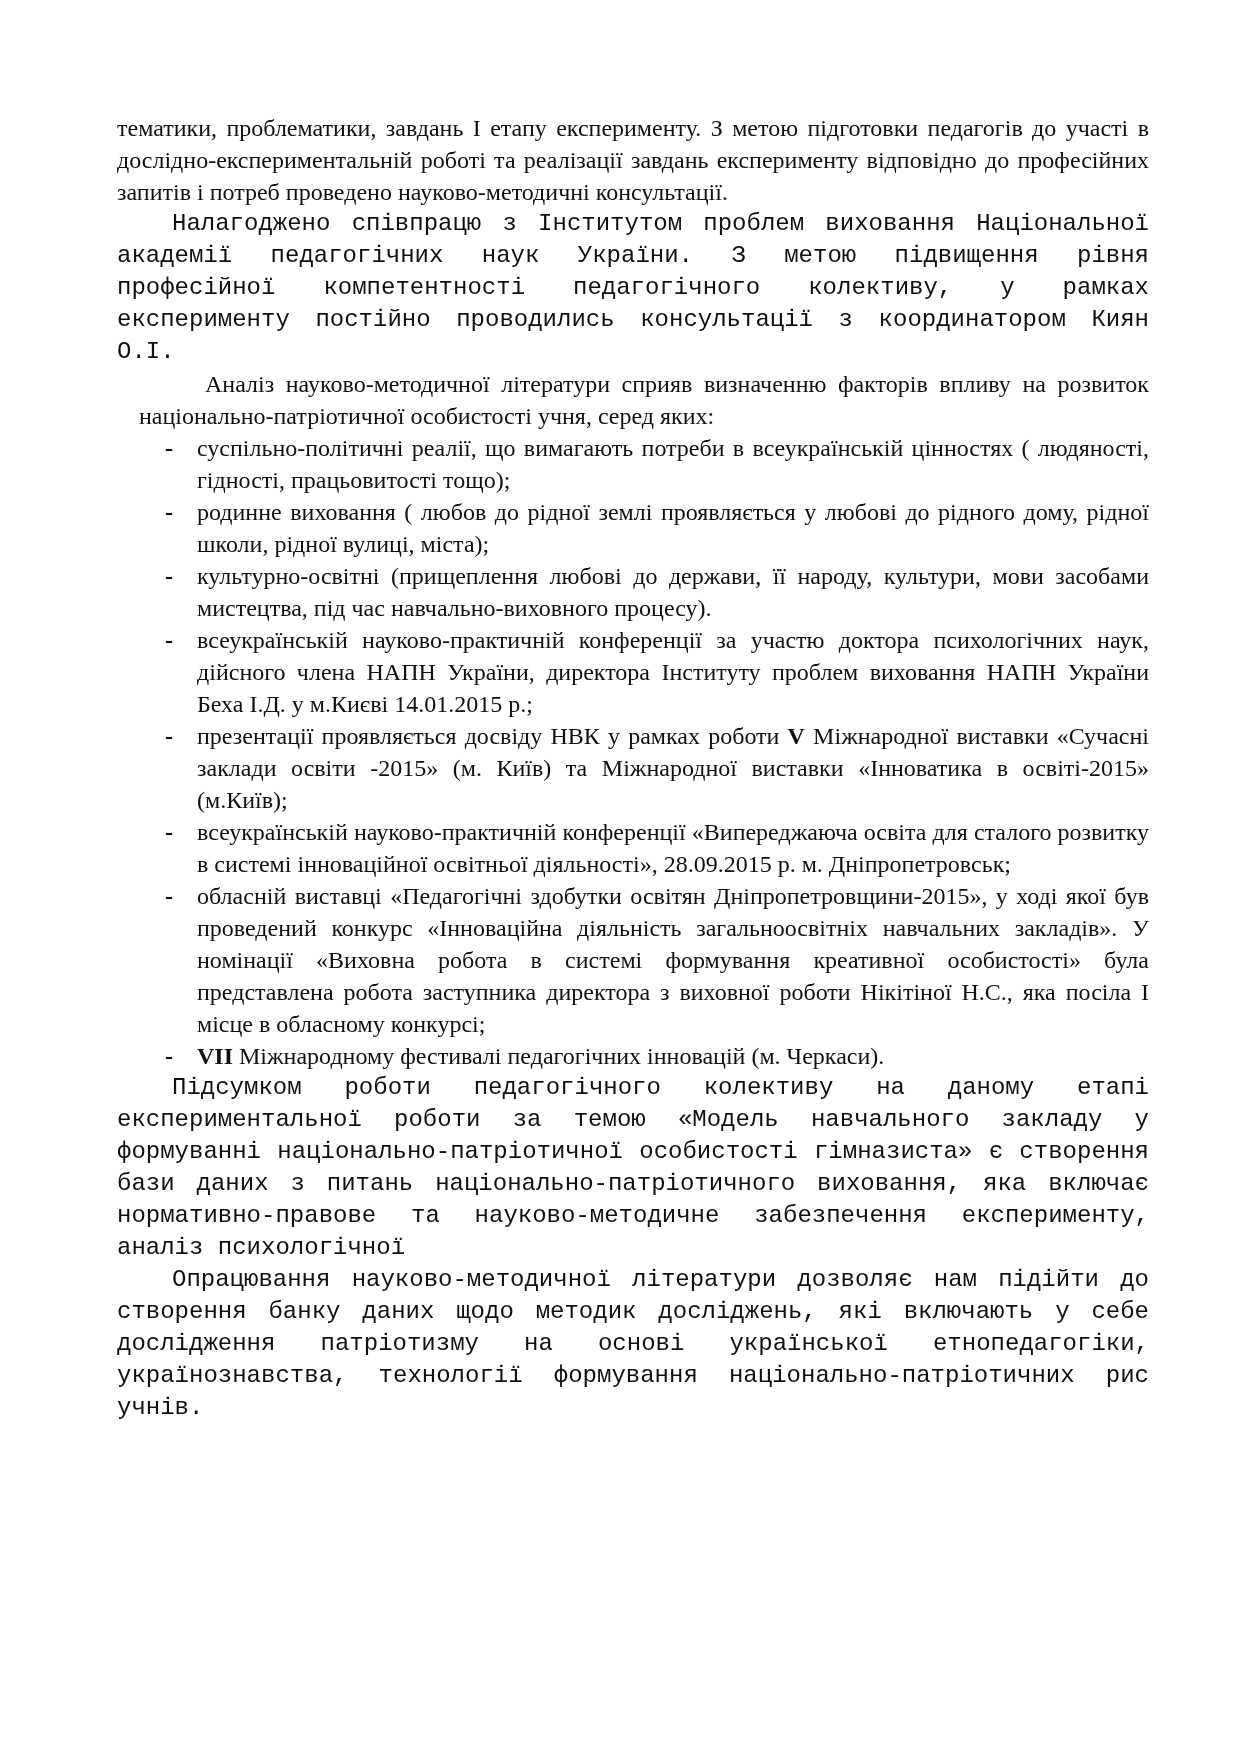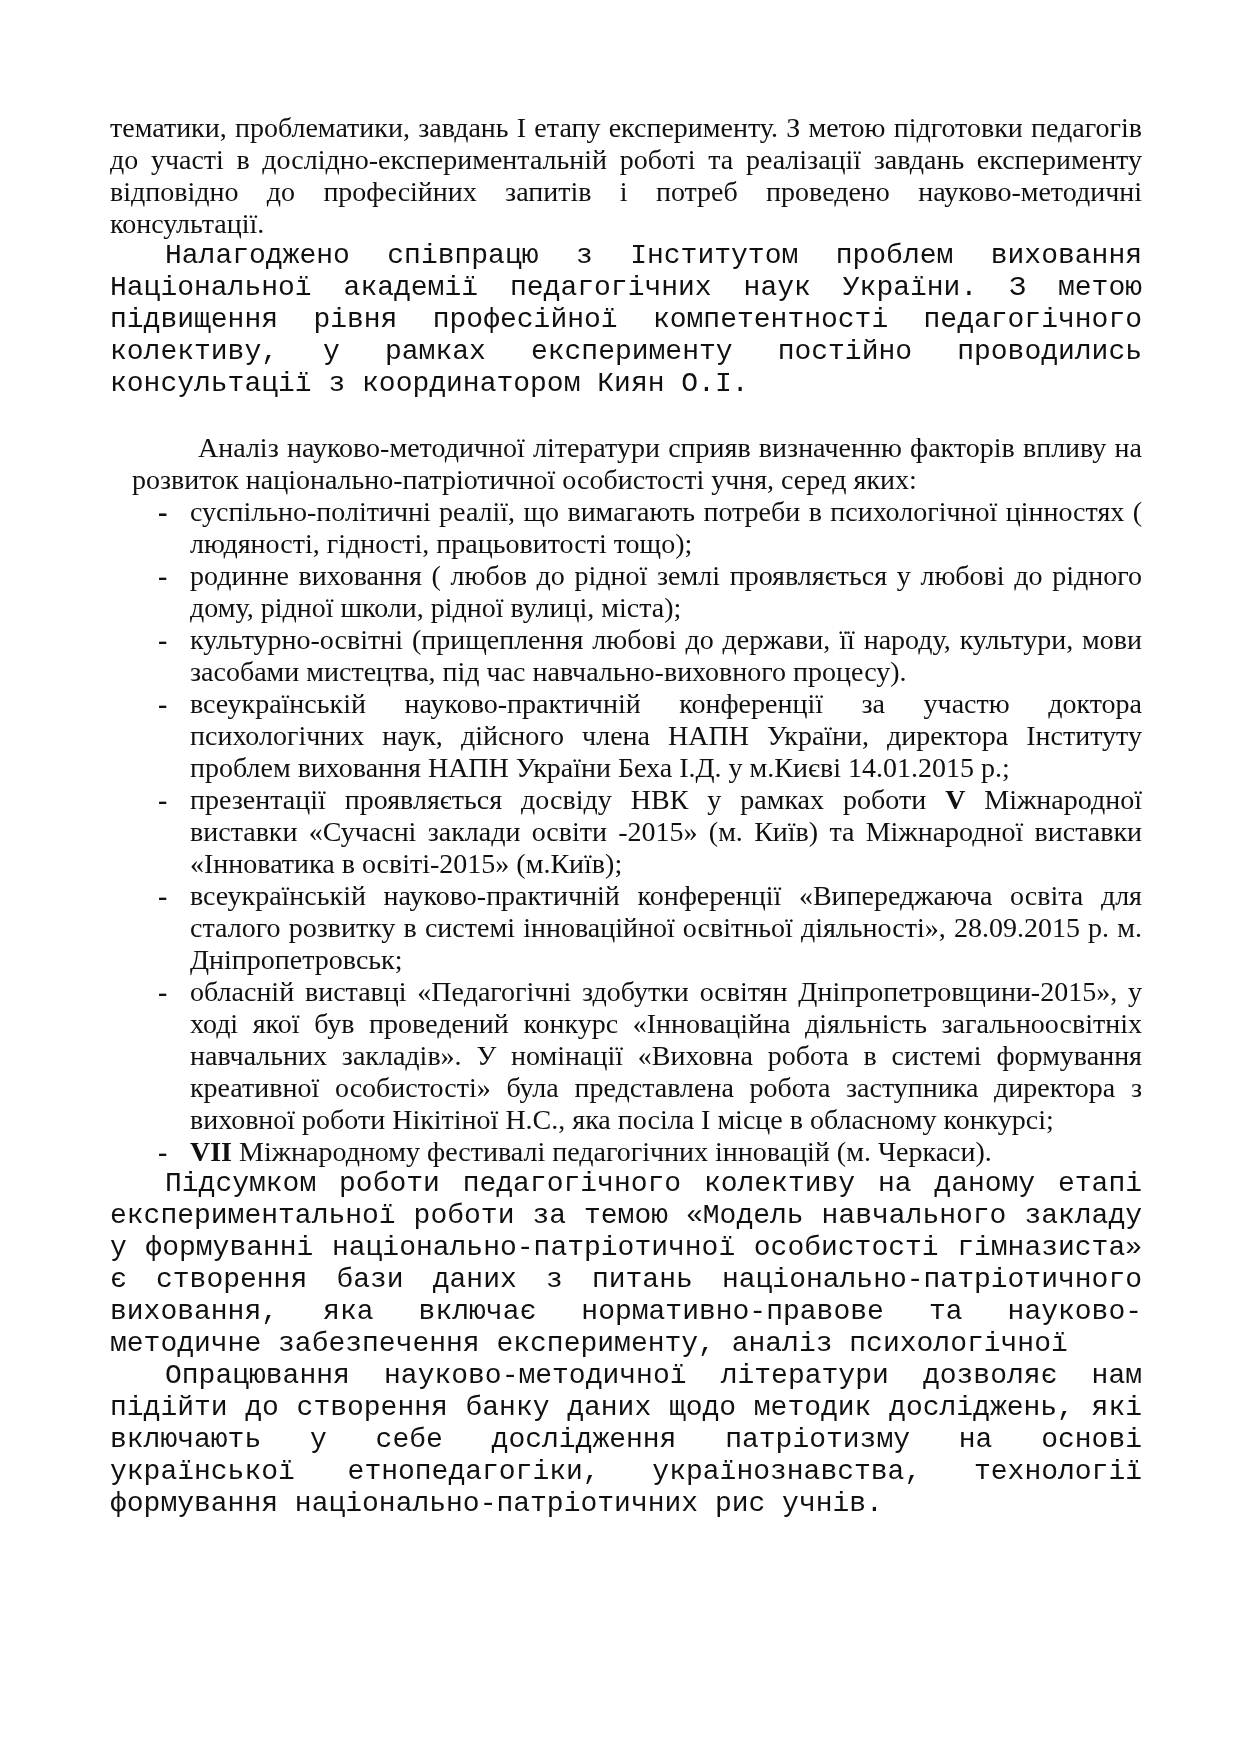--- a/index.html
+++ b/index.html
@@ -11,40 +11,39 @@
     position: relative;
     width: 1240px;
     height: 1754px;
     background: #ffffff;
     overflow: hidden;
     font-family: "Liberation Serif", "DejaVu Serif", serif;
     color: #101010;
   }
   .content {
     position: absolute;
-    left: 110px;
+    left: 117px;
     top: 112px;
     width: 1032px;
-    font-size: 28px;
+    font-size: 24px;
     line-height: 32px;
     text-align: justify;
   }
   .para {
     margin: 0;
     padding: 0;
   }
   .indent {
     text-indent: 55px;
     font-family: Liberation Mono, monospace;
   }
   
   .analysis {
     margin-left: 22px;
     text-indent: 66px;
-    margin-top: 32px;
   }
   .list {
     margin: 0;
     padding: 0;
   }
   .li {
     position: relative;
     margin-left: 48px;
     padding-left: 32px;
     text-align: justify;
@@ -70,21 +69,21 @@
     <p class="para indent">Налагоджено співпрацю з Інститутом проблем виховання Національної академії педагогічних наук України. З метою підвищення рівня професійної компетентності педагогічного колективу, у рамках експерименту постійно проводились консультації з координатором Киян О.І.</p>
 
     <p class="para analysis">Аналіз науково-методичної літератури сприяв визначенню факторів впливу на розвиток національно-патріотичної особистості учня, серед яких:</p>
 
     <div class="list">
       <div class="li">
         <span class="dash">-</span>
       </div>
       <div class="li">
         <span class="dash">-</span>
-        <span>суспільно-політичні реалії, що вимагають потреби в психологічної цінностях ( людяності, гідності, працьовитості тощо);</span>
+        <span>суспільно-політичні реалії, що вимагають потреби в всеукраїнській цінностях ( людяності, гідності, працьовитості тощо);</span>
       </div>
       <div class="li">
         <span class="dash">-</span>
         <span>родинне виховання ( любов до рідної землі проявляється у любові до рідного дому, рідної школи, рідної вулиці, міста);</span>
       </div>
       <div class="li">
         <span class="dash">-</span>
         <span>культурно-освітні (прищеплення любові до держави, її народу, культури, мови засобами мистецтва, під час навчально-виховного процесу).</span>
       </div>
     </div>

